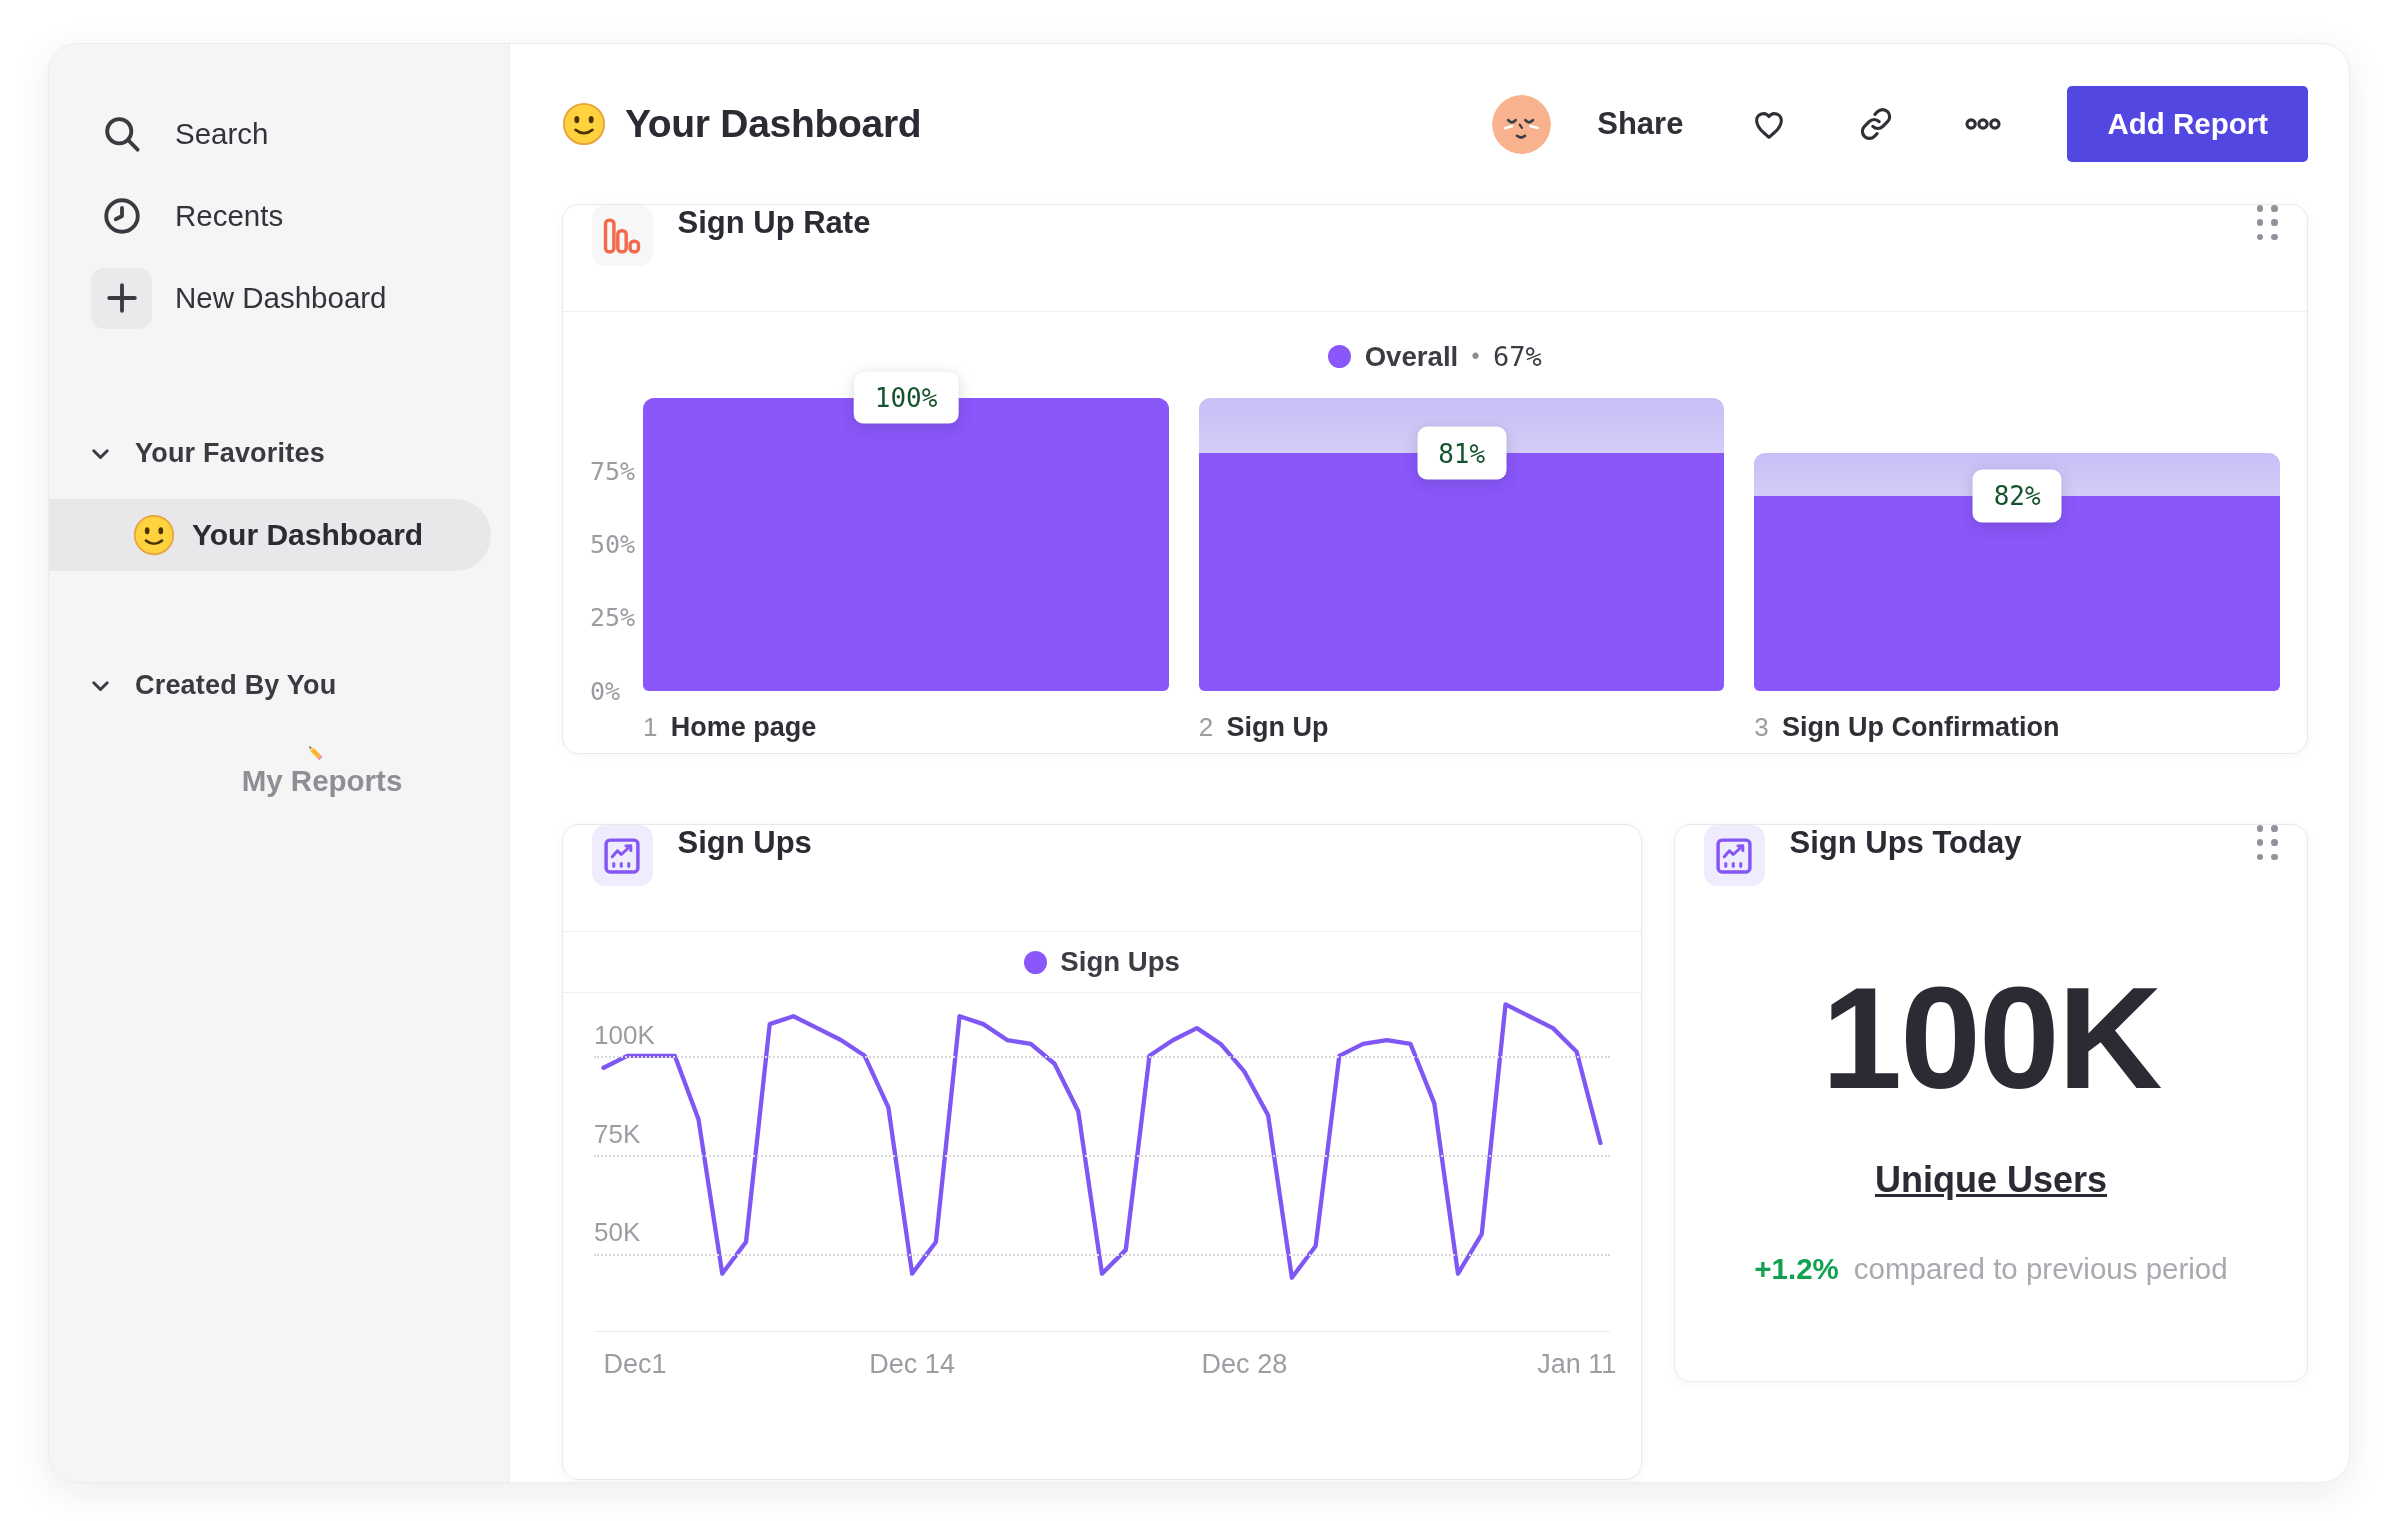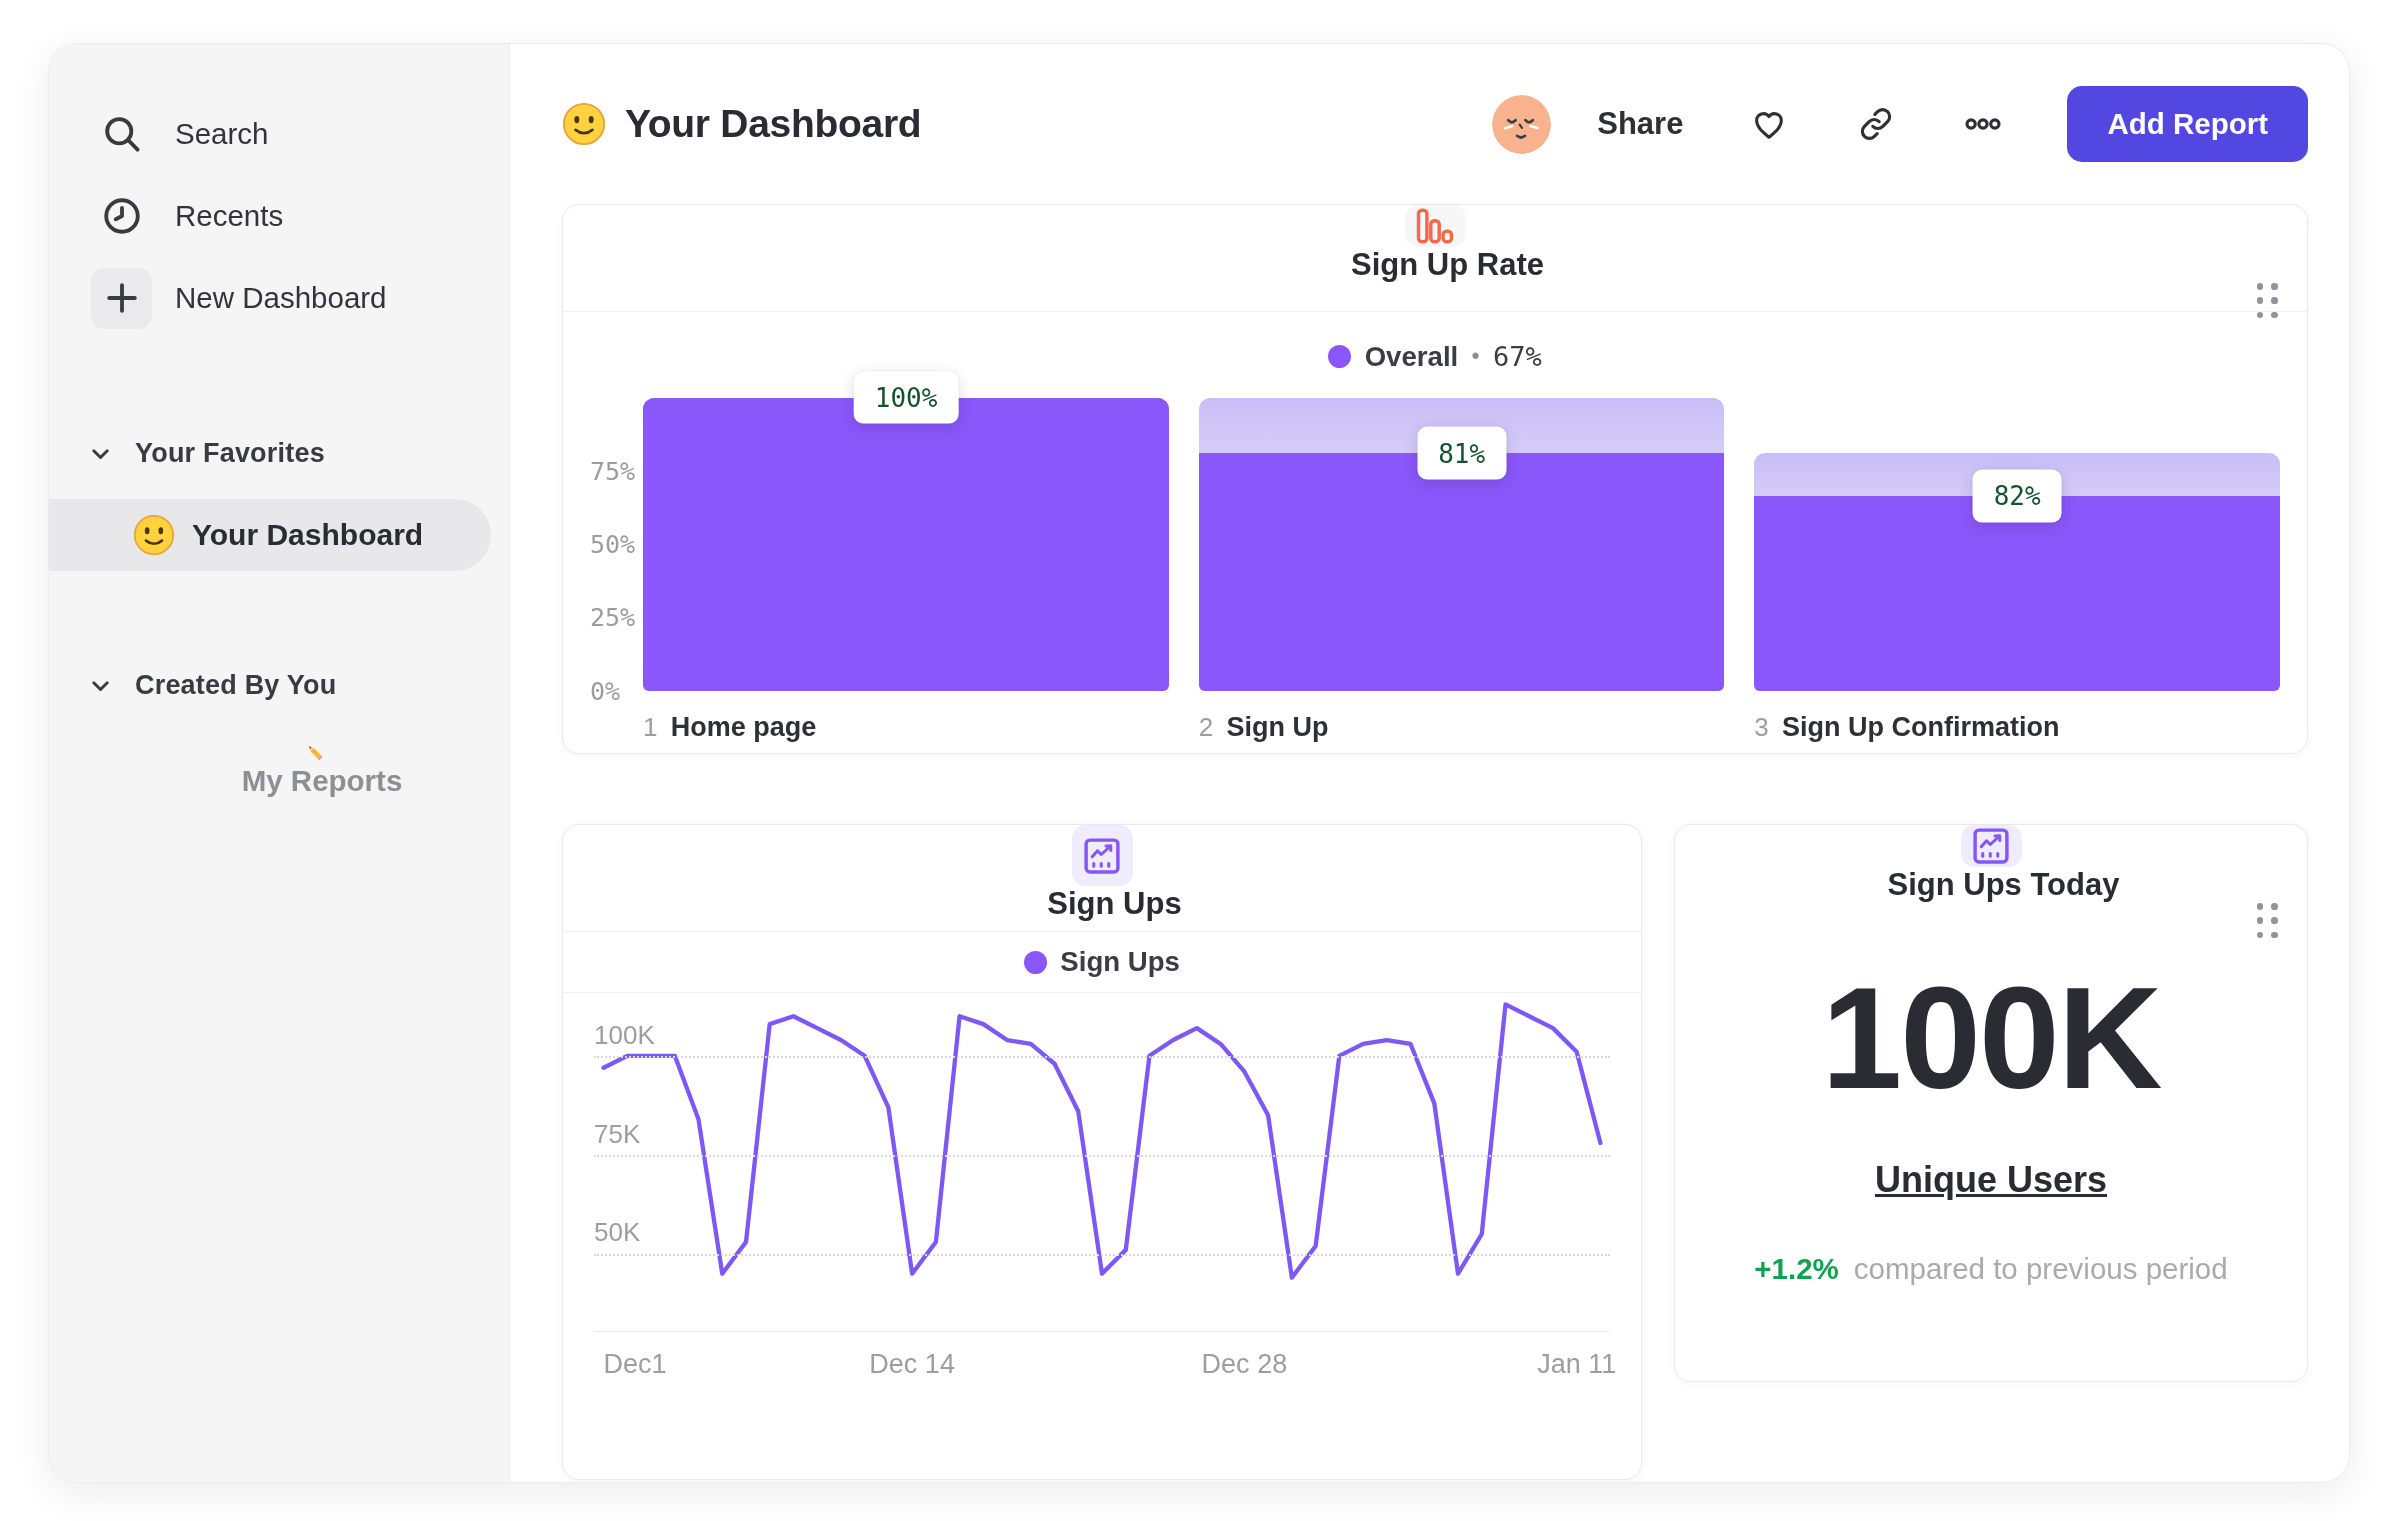--- a/index.html
+++ b/index.html
@@ -55,31 +55,31 @@
   .main { flex:1; padding:0 41px 0 52px; display:flex; flex-direction:column; }
   .main-header { height:160px; display:flex; align-items:center; }
   .main-header .emoji { width:44px; height:44px; margin-right:19px; }
   .page-title { font-size:39px; font-weight:700; color:#2b2b33; letter-spacing:-0.3px; }
   .head-actions { margin-left:auto; display:flex; align-items:center; }
   .avatar { width:59px; height:59px; border-radius:50%; overflow:hidden; cursor:pointer; }
   .share-label { margin-left:46px; font-size:31px; font-weight:600; color:#2f2f36; cursor:pointer; }
   .icon-btn { margin-left:65px; width:42px; height:42px; cursor:pointer; display:flex; align-items:center; justify-content:center; }
   .icon-btn svg { width:38px; height:38px; }
   .add-report {
-    margin-left:63px; height:76px; padding:0 40px; border:none; border-radius:15px;
+    margin-left:63px; height:76px; padding:0 40px; border:none; border-radius:5px;
     background:#5347e1; color:#ffffff; font-size:29.5px; font-weight:600;
     font-family:"Liberation Sans", sans-serif; cursor:pointer;
   }
 
   
   .card {
     background:#ffffff; border:1.9px solid #e9e9ec; border-radius:17px;
     box-shadow:0 1.9px 9.5px rgba(40,40,60,.04);
   }
-  .card-head { height:107px; display:flex; align-items:center; padding:0 28.5px; border-bottom:1.9px solid #f0f0f2;flex-direction:column; }
+  .card-head { height:107px; display:flex; padding:0 28.5px; border-bottom:1.9px solid #f0f0f2; }
   .card-ico { width:61px; height:61px; border-radius:13.3px; display:flex; align-items:center; justify-content:center; }
   .card-ico.orange-bg { background:#f7f7f8; }
   .card-ico.purple-bg { background:#efecfd; }
   .card-ico svg { width:42px; height:42px; }
   .card-title { margin-left:25px; font-size:31px; font-weight:700; color:#2b2b33; }
   .drag { margin-left:auto; display:grid; grid-template-columns:repeat(2, 7.6px); grid-auto-rows:7.6px; gap:6.7px; cursor:grab; }
   .drag i { width:6.7px; height:6.7px; border-radius:50%; background:#8f939b; }
 
   
   .card-funnel { height:550px; }

